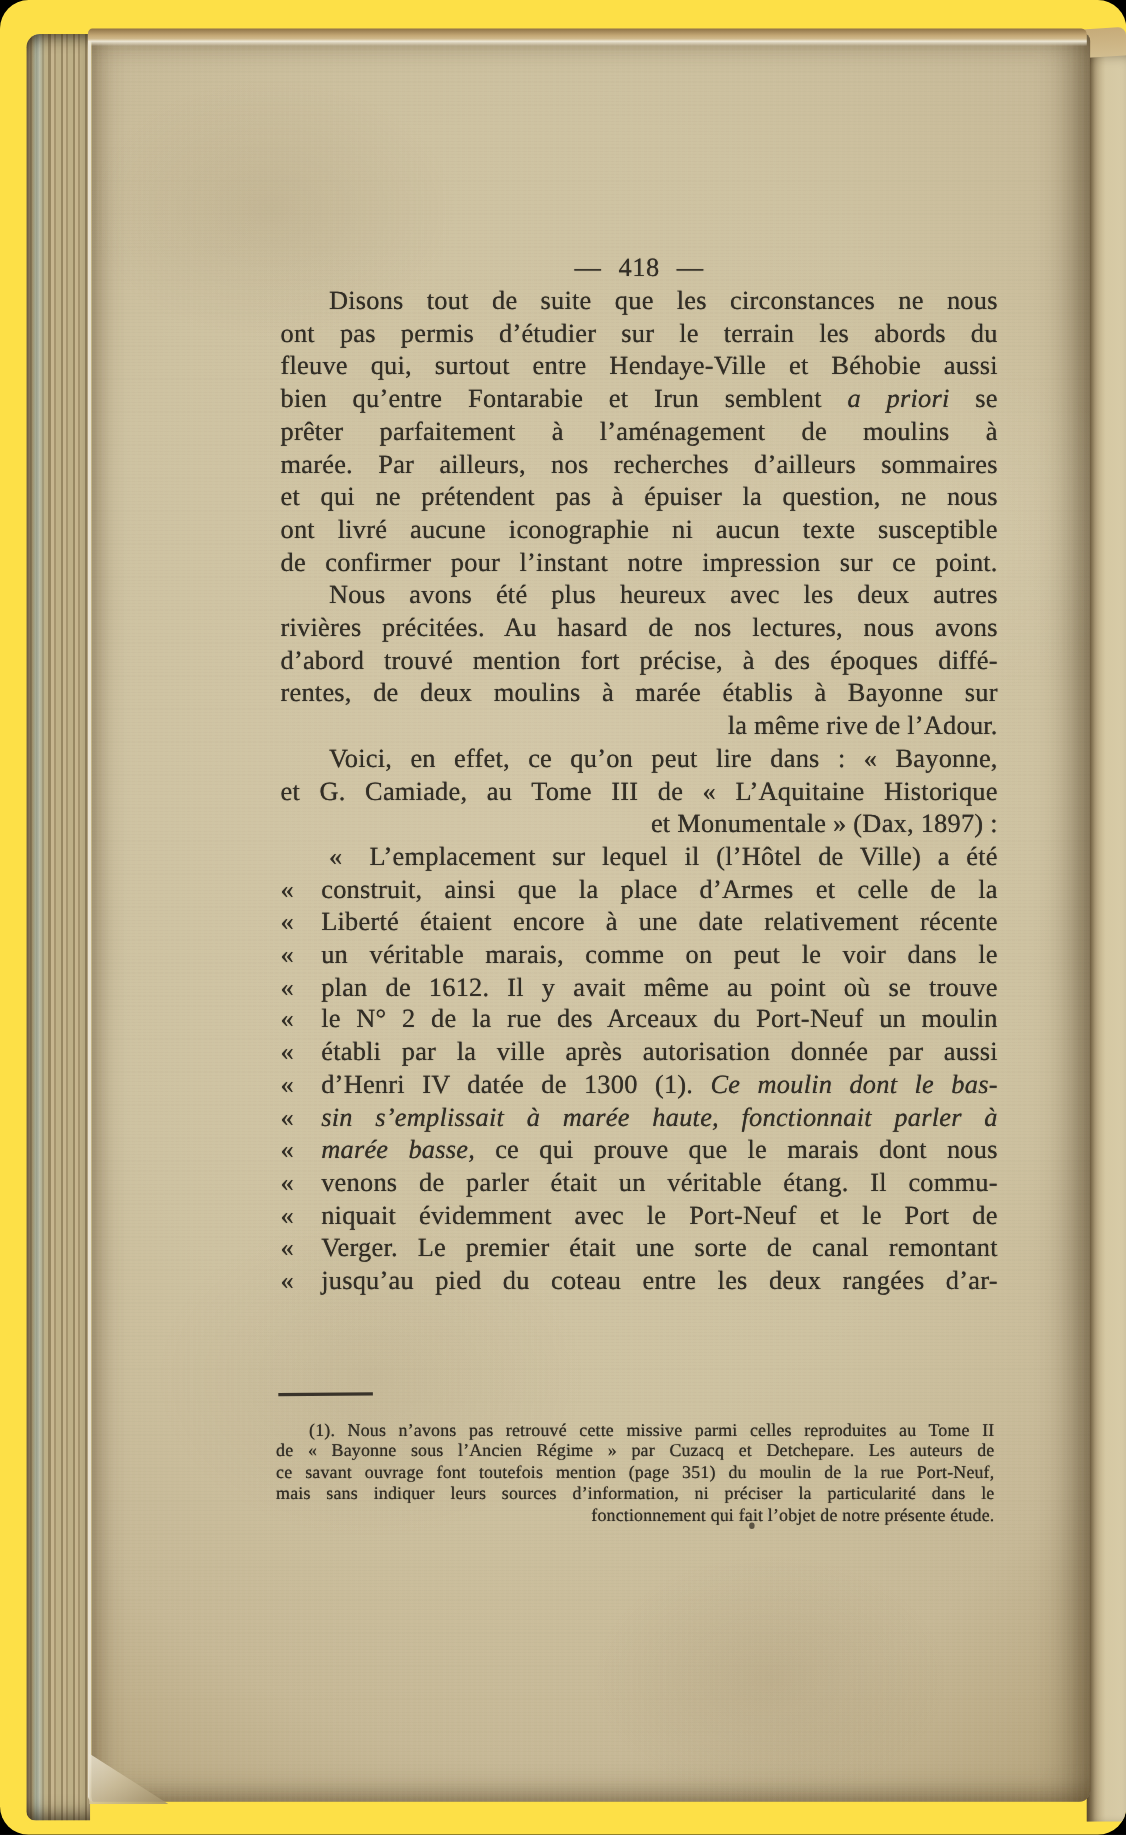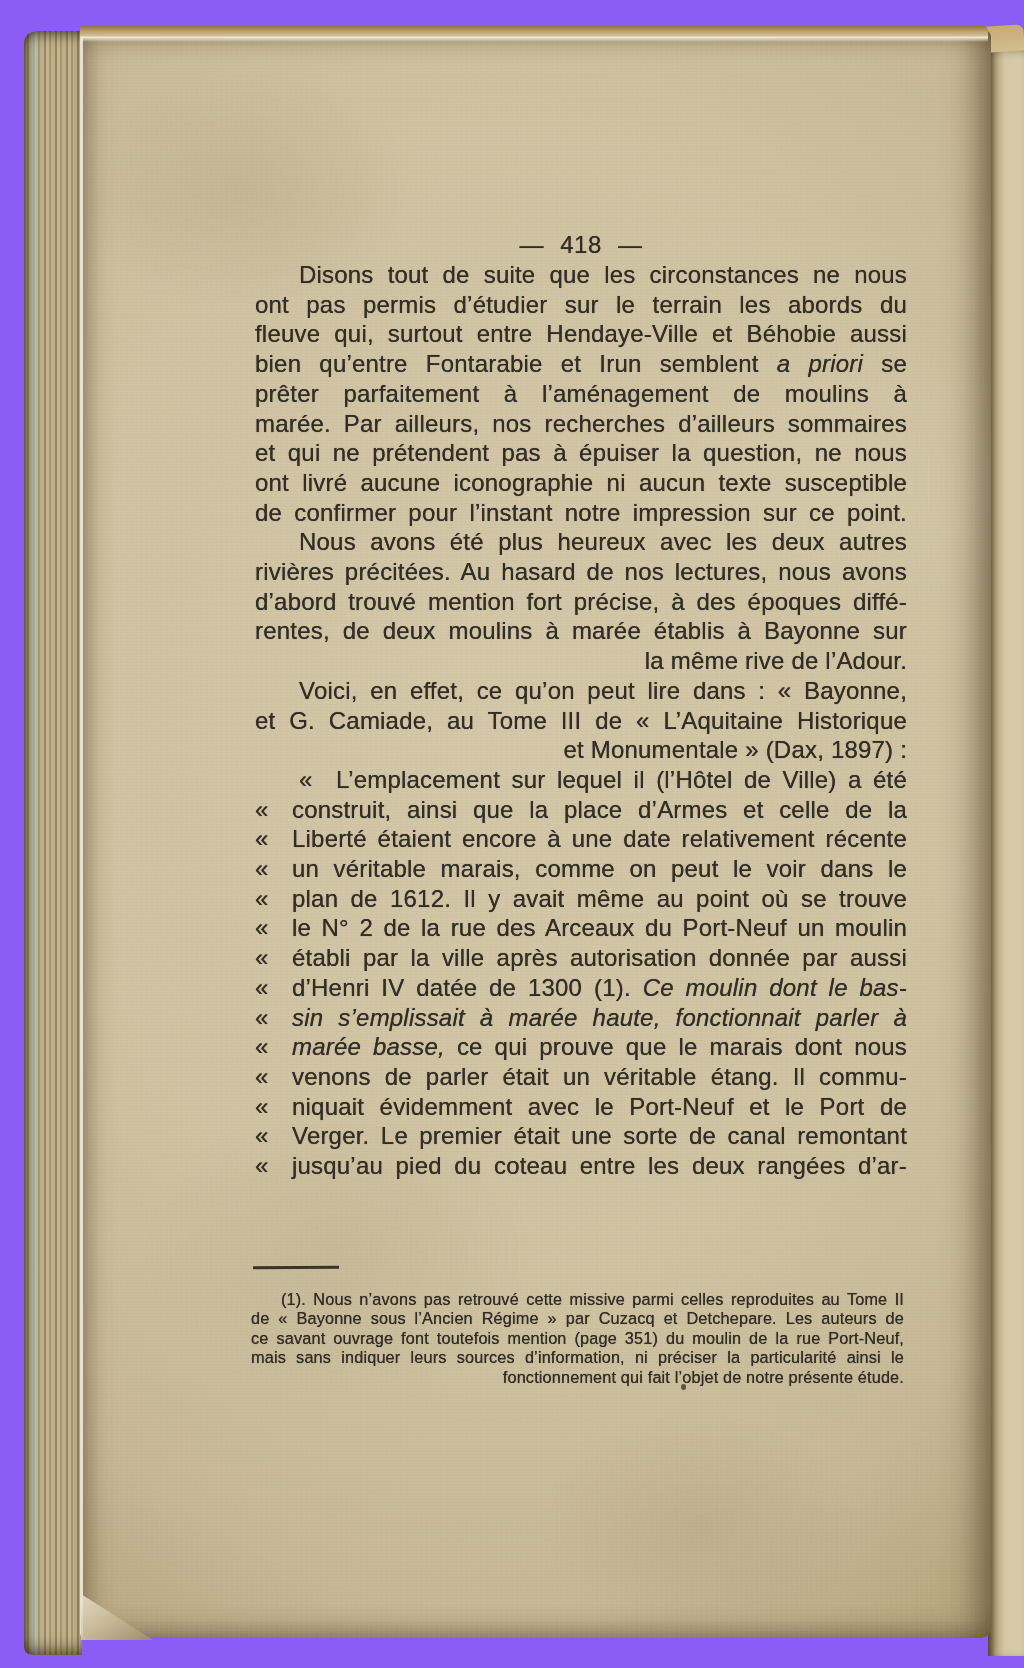--- a/index.html
+++ b/index.html
@@ -1,19 +1,20 @@
 <!DOCTYPE html>
 <html lang="fr"><head>
 <meta charset="utf-8">
 <style>
   html,body { margin:0; padding:0; background:#000; }
   .scan {
     position:relative; width:1024px; height:1668px;
-    background:#8b5cf6; overflow:hidden;
-    font-family:Liberation Sans, sans-serif;
+    background:#fde047; overflow:hidden;
+    font-family:Liberation Serif, serif;
+    border-radius:26px;
   }
 
   
   .page-stack {
     position:absolute; left:24px; top:31px; width:58px; height:1624px;
     border-radius:12px 0 0 8px;
     background:
       linear-gradient(90deg, rgba(55,42,22,.55) 0%, rgba(55,42,22,0) 14%),
       linear-gradient(90deg, rgba(0,0,0,0) 9%, rgba(148,168,160,.55) 14%,
                       rgba(188,202,192,.65) 19%, rgba(148,168,155,.35) 24%, rgba(0,0,0,0) 30%),
@@ -202,18 +203,18 @@
         <span class="qmark">«</span>
         <span class="qtext"><span>jusqu’au pied du coteau entre les deux rangées d’ar-</span></span>
       </div>
     </div>
 
   <div class="footnote-rule"></div>
   <div class="footnote ink" id="footnote-block">
       <div class="line indent"><span>(1). Nous n’avons pas retrouvé cette missive parmi celles reproduites au Tome II</span></div>
       <div class="line"><span>de « Bayonne sous l’Ancien Régime » par Cuzacq et Detchepare. Les auteurs de</span></div>
       <div class="line"><span>ce savant ouvrage font toutefois mention (page 351) du moulin de la rue Port-Neuf,</span></div>
-      <div class="line"><span>mais sans indiquer leurs sources d’information, ni préciser la particularité ainsi le</span></div>
+      <div class="line"><span>mais sans indiquer leurs sources d’information, ni préciser la particularité dans le</span></div>
       <div class="line flush"><span>fonctionnement qui fait l’objet de notre présente étude.</span></div>
     </div>
 
   <div class="speck"></div>
 </div>
 
 </body></html>

